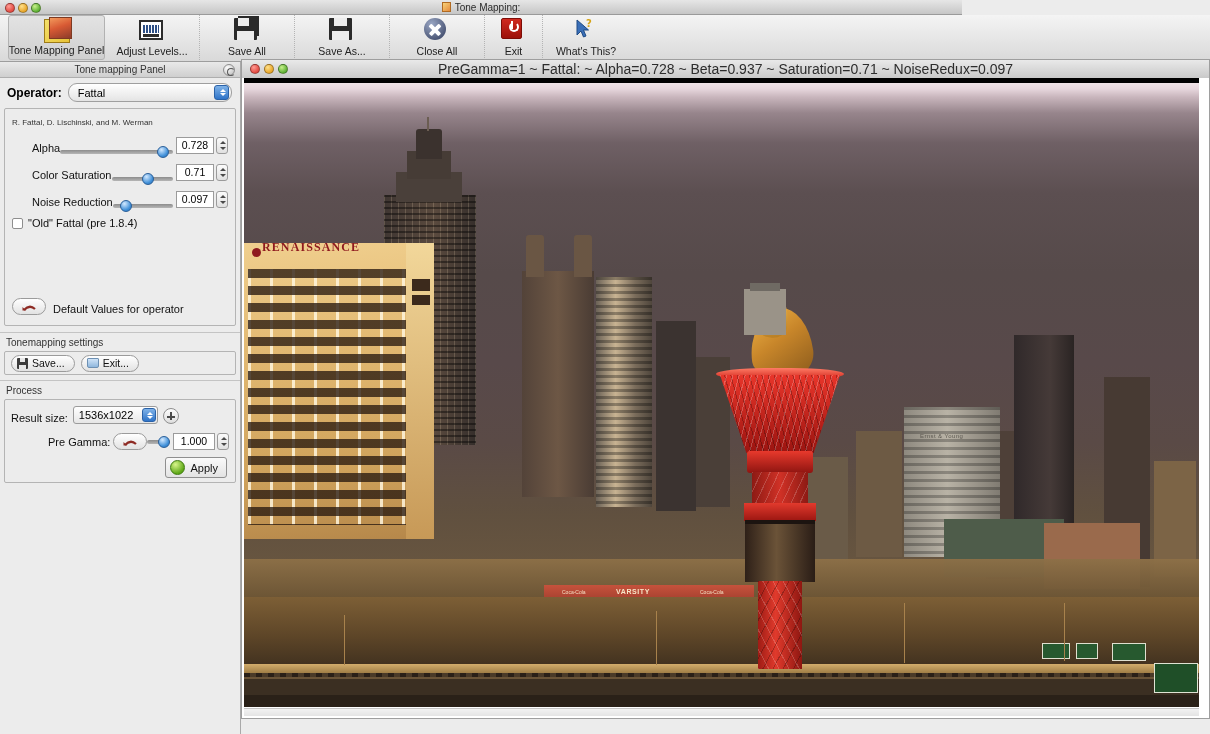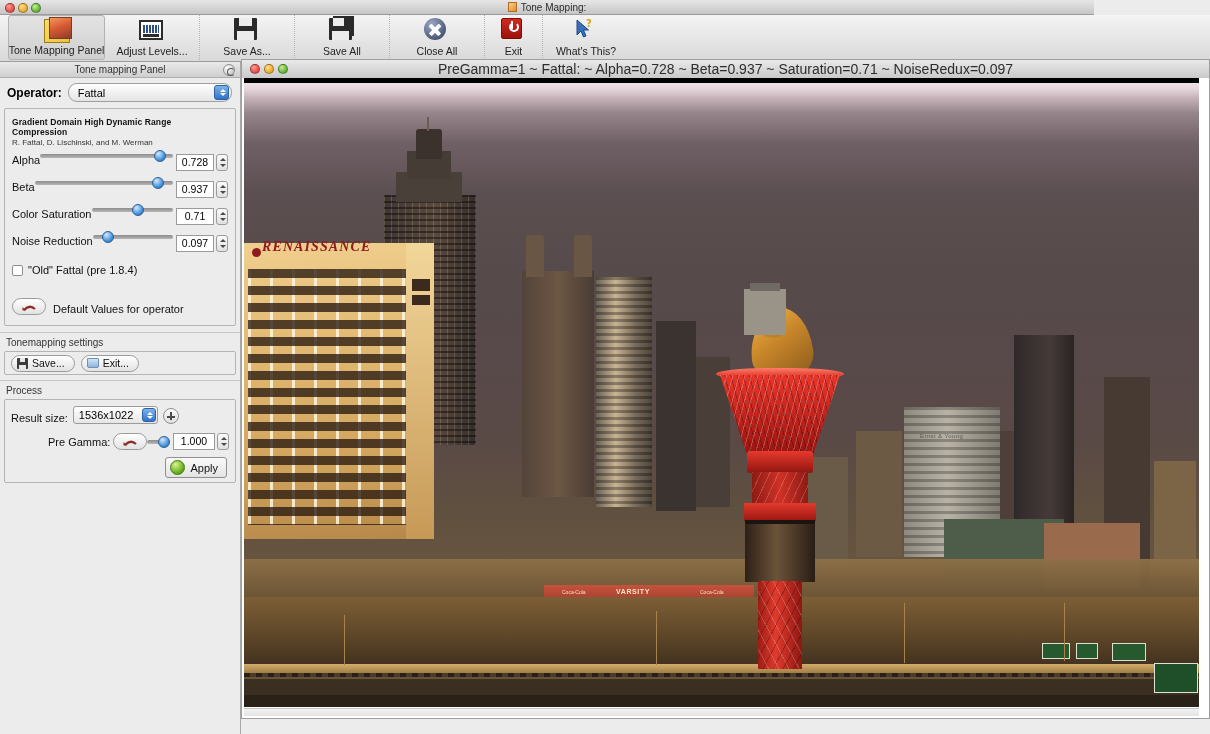--- a/index.html
+++ b/index.html
@@ -12,21 +12,21 @@
   }
 
   
   #app {
     position: absolute; inset: 0;
     background: #ececec;
   }
 
   
   #titlebar {
-    position: absolute; left: 0; top: 0; width: 1094px; height: 15px;
+    position: absolute; left: 0; top: 0; width: 962px; height: 15px;
     background: linear-gradient(#e6e6e6, #c6c6c6);
     border-bottom: 1px solid #9a9a9a;
     display: flex; align-items: center; justify-content: center;
   }
   #titlebar .tlights { position: absolute; left: 5px; top: 3px; display: flex; gap: 3px; }
   .tl { width: 10px; height: 10px; border-radius: 50%; border: 1px solid rgba(0,0,0,.35); }
   .tl.red    { background: radial-gradient(circle at 35% 30%, #ff9a93, #e24b42 70%); }
   .tl.yellow { background: radial-gradient(circle at 35% 30%, #ffe08a, #e8a62a 70%); }
   .tl.green  { background: radial-gradient(circle at 35% 30%, #c7f08a, #5eb035 70%); }
   #titlebar .ttl {
@@ -172,21 +172,21 @@
   }
 
   #op-box {
     margin: 0 4px; background: #ececec;
     border: 1px solid #b4b4b4; border-radius: 2px;
     height: 218px; padding: 8px 7px 0 7px; position: relative;
   }
   .cred-t { font-size: 8.5px; font-weight: bold; color: #111; letter-spacing: .1px; }
   .cred-s { font-size: 8px; color: #333; margin-top: 1px; }
 
-  .slider-row { display: flex; align-items: flex-start; height: 20px; margin-top: 7px; }
+  .slider-row { display: flex; align-items: flex-end; height: 20px; margin-top: 7px; margin-left: 20px; }
   .sl-label { font-size: 11px; color: #111; white-space: nowrap; }
   .sl-track {
     flex: 1; height: 4px; margin: 0 0 0 0;
     background: linear-gradient(#8c8c8c,#b6b6b6);
     border-radius: 2px; position: relative;
   }
   .sl-knob {
     position: absolute; top: -4px; width: 12px; height: 12px; border-radius: 50%;
     background: radial-gradient(circle at 35% 28%, #d3e9ff, #3f8fd8 65%, #2b6cb0);
     border: 1px solid #2a5f99;
@@ -404,22 +404,22 @@
     transform: rotate(-8deg);
   }
   .flame:after {
     content:""; position:absolute; left:12px; top:-12px; width:30px; height:40px;
     background: linear-gradient(160deg, #f3c05c, #b4791f);
     border-radius: 60% 40% 50% 50% / 80% 70% 30% 20%;
     transform: rotate(16deg);
   }
 
   .renlabel {
-    position:absolute; font-size: 14px; letter-spacing: 1.1px;
-    color: #8f1a1f; font-family: "Liberation Serif", serif; font-weight: bold; font-style: italic;
+    position:absolute; font-size: 12px; letter-spacing: 1.1px;
+    color: #8f1a1f; font-family: "Liberation Serif", serif; font-weight: bold;
   }
   .signtext { position:absolute; font-size:6px; color:#eee; }
 
   
   #imgwin-bottom {
     position:absolute; left:2px; bottom:2px; width:955px; height:8px;
     background: linear-gradient(#f2f2f2,#e4e4e4);
     border-top: 1px solid #c6c6c6;
   }
 </style>
@@ -451,30 +451,30 @@
 
     <div class="tb-item">
       <div class="tb-icon">
           <div class="ic-levels"></div>
         </div>
       <div class="lbl">Adjust Levels...</div>
     </div>
 
     <div class="tb-item">
       <div class="tb-icon">
-          <div class="ic-floppy"></div>
-        </div>
-      <div class="lbl">Save As...</div>
+          <div class="ic-floppy multi"></div>
+        </div>
+      <div class="lbl">Save All</div>
     </div>
 
     <div class="tb-item">
       <div class="tb-icon">
-          <div class="ic-floppy multi"></div>
-        </div>
-      <div class="lbl">Save All</div>
+          <div class="ic-floppy"></div>
+        </div>
+      <div class="lbl">Save As...</div>
     </div>
 
     <div class="tb-item">
       <div class="tb-icon">
           <div class="ic-closeall"></div>
         </div>
       <div class="lbl">Close All</div>
     </div>
 
     <div class="tb-item" style="width:58px">
@@ -504,40 +504,31 @@
 
     <div class="op-row">
       <div class="op-label">Operator:</div>
       <div class="combo">
         <span>Fattal</span>
         <div class="arrows"></div>
       </div>
     </div>
 
     <div id="op-box">
-      <div class="cred-t">Gradient Domain High Dynamic Range Compression</div>
       <div class="cred-s">R. Fattal, D. Lischinski, and M. Werman</div>
 
       <div class="slider-row">
         <div class="sl-label">Alpha</div>
         <div class="sl-track">
           <div class="sl-knob" style="left:86%"></div>
         </div>
         <div class="sl-value">0.728</div>
         <div class="spin"></div>
       </div>
 
-      <div class="slider-row">
-        <div class="sl-label">Beta</div>
-        <div class="sl-track">
-          <div class="sl-knob" style="left:85%"></div>
-        </div>
-        <div class="sl-value">0.937</div>
-        <div class="spin"></div>
-      </div>
 
       <div class="slider-row">
         <div class="sl-label">Color Saturation</div>
         <div class="sl-track">
           <div class="sl-knob" style="left:50%"></div>
         </div>
         <div class="sl-value">0.71</div>
         <div class="spin"></div>
       </div>
 

